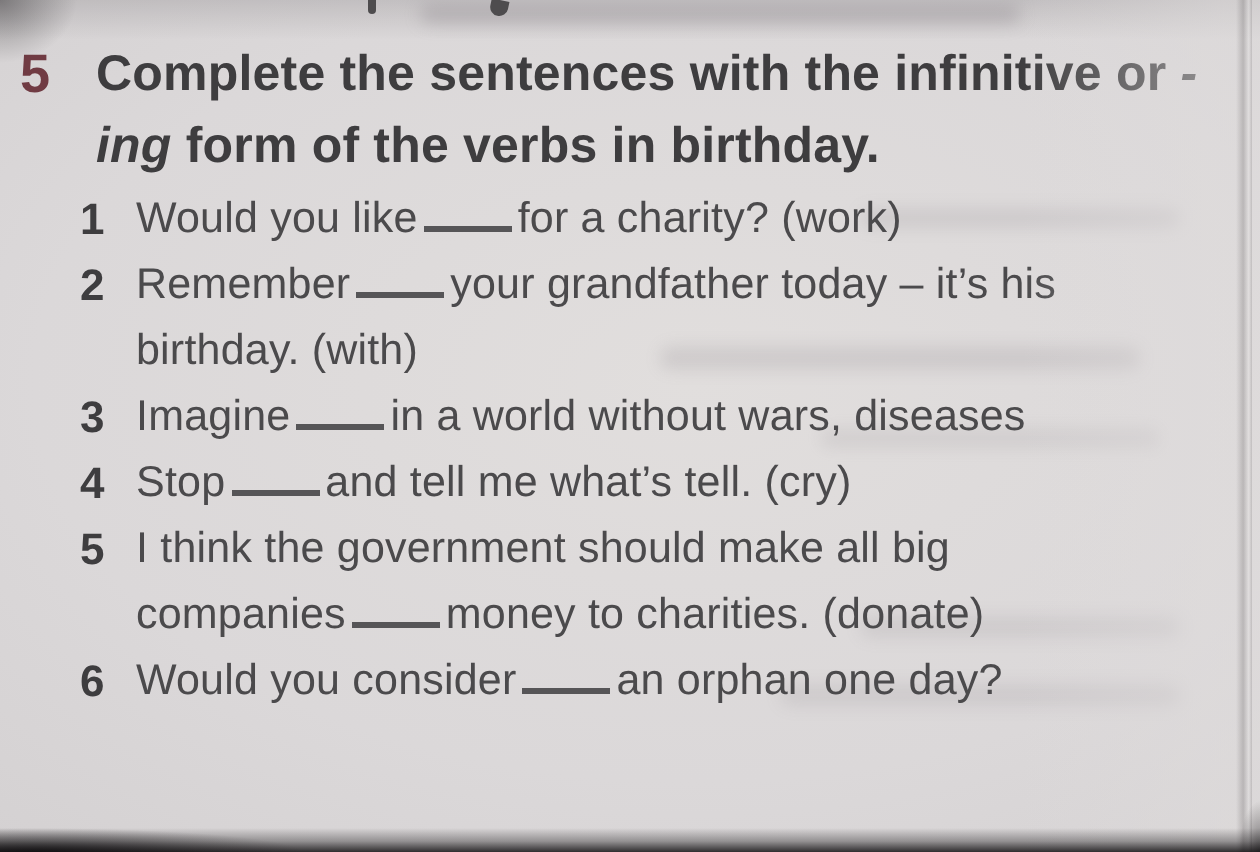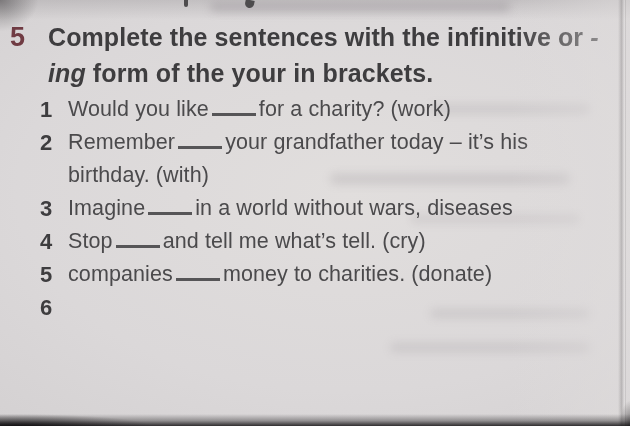--- a/index.html
+++ b/index.html
@@ -117,21 +117,21 @@
   <div class="ghost g-mid1"></div>
   <div class="ghost g-mid2"></div>
   <div class="ghost g-mid3"></div>
   <div class="ghost g-mid4"></div>
   <div class="ghost g-mid5"></div>
 
   <div class="heading">
     <span class="ex-num">5</span>
     <div class="heading-text">
       <span>Complete the sentences with the infinitive</span>
-      <span>or </span><em>-ing</em><span> form of the your in brackets.</span>
+      <span>or </span><em>-ing</em><span> form of the verbs in birthday.</span>
     </div>
   </div>
 
   <div class="items">
       <div class="item">
         <span class="item-number">1</span>
         <div class="item-body">
           <div class="item-line"><span>Would you like</span><span class="blank"></span><span>for a charity? (work)</span></div>
         </div>
       </div>
@@ -150,26 +150,28 @@
       </div>
       <div class="item">
         <span class="item-number">4</span>
         <div class="item-body">
           <div class="item-line"><span>Stop</span><span class="blank"></span><span>and tell me what’s tell. (cry)</span></div>
         </div>
       </div>
       <div class="item">
         <span class="item-number">5</span>
         <div class="item-body">
+          <div class="item-line"><span>I think the government should make all big</span></div>
           <div class="item-line"><span>companies</span><span class="blank"></span><span>money to charities. (donate)</span></div>
         </div>
       </div>
       <div class="item">
         <span class="item-number">6</span>
         <div class="item-body">
+          <div class="item-line"><span>Would you consider</span><span class="blank"></span><span>an orphan one day?</span></div>
         </div>
       </div>
     </div>
 
   <div class="right-fade"></div>
   <div class="corner-vignette-tl"></div>
   <div class="right-crease"></div>
   <div class="corner-dark-br"></div>
   <div class="bottom-shadow"></div>
   <div class="bottom-shadow-left"></div>

